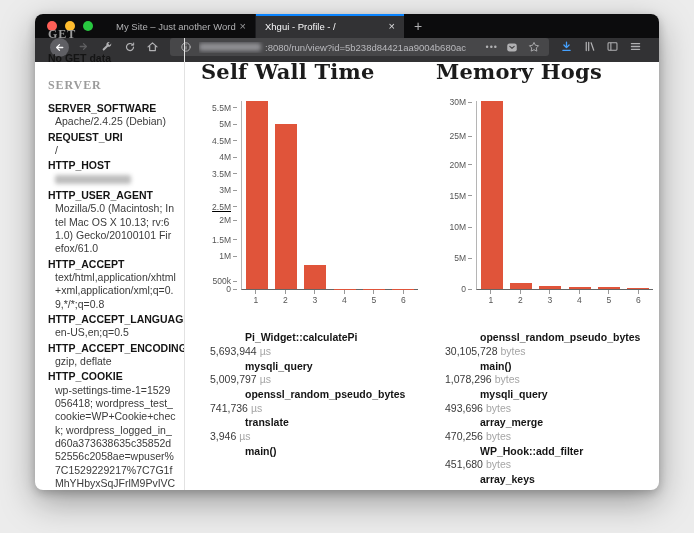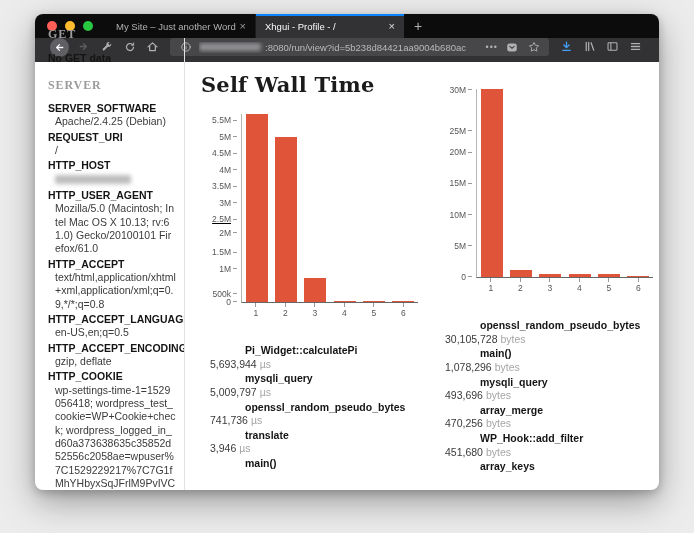--- a/index.html
+++ b/index.html
@@ -318,20 +318,21 @@
             <li class="fn-item">
               <div class="fn-name">translate</div>
               <div class="fn-val"><span>3,946 </span><span class="fn-unit">µs</span></div>
             </li>
             <li class="fn-item">
               <div class="fn-name">main()</div>
             </li>
           </ul>
       </section>
       <section class="chart-col">
+        <h2 class="chart-title">Memory Hogs</h2>
         <div class="plot-wrap">
             <div class="yaxis">
               <div class="ytick" style="bottom: 0px;">
                 <span class="ytick-label">0</span>
                 <span class="ytick-mark"></span>
               </div>
               <div class="ytick" style="bottom: 31.2233px;">
                 <span class="ytick-label">5M</span>
                 <span class="ytick-mark"></span>
               </div>
@@ -340,21 +341,21 @@
                 <span class="ytick-mark"></span>
               </div>
               <div class="ytick" style="bottom: 93.6699px;">
                 <span class="ytick-label">15M</span>
                 <span class="ytick-mark"></span>
               </div>
               <div class="ytick" style="bottom: 124.893px;">
                 <span class="ytick-label">20M</span>
                 <span class="ytick-mark"></span>
               </div>
-              <div class="ytick" style="bottom: 146px;">
+              <div class="ytick" style="bottom: 153px;">
                 <span class="ytick-label">25M</span>
                 <span class="ytick-mark"></span>
               </div>
               <div class="ytick" style="bottom: 187.34px;">
                 <span class="ytick-label">30M</span>
                 <span class="ytick-mark"></span>
               </div>
             </div>
             <div class="bars">
               <div class="bar-slot">

